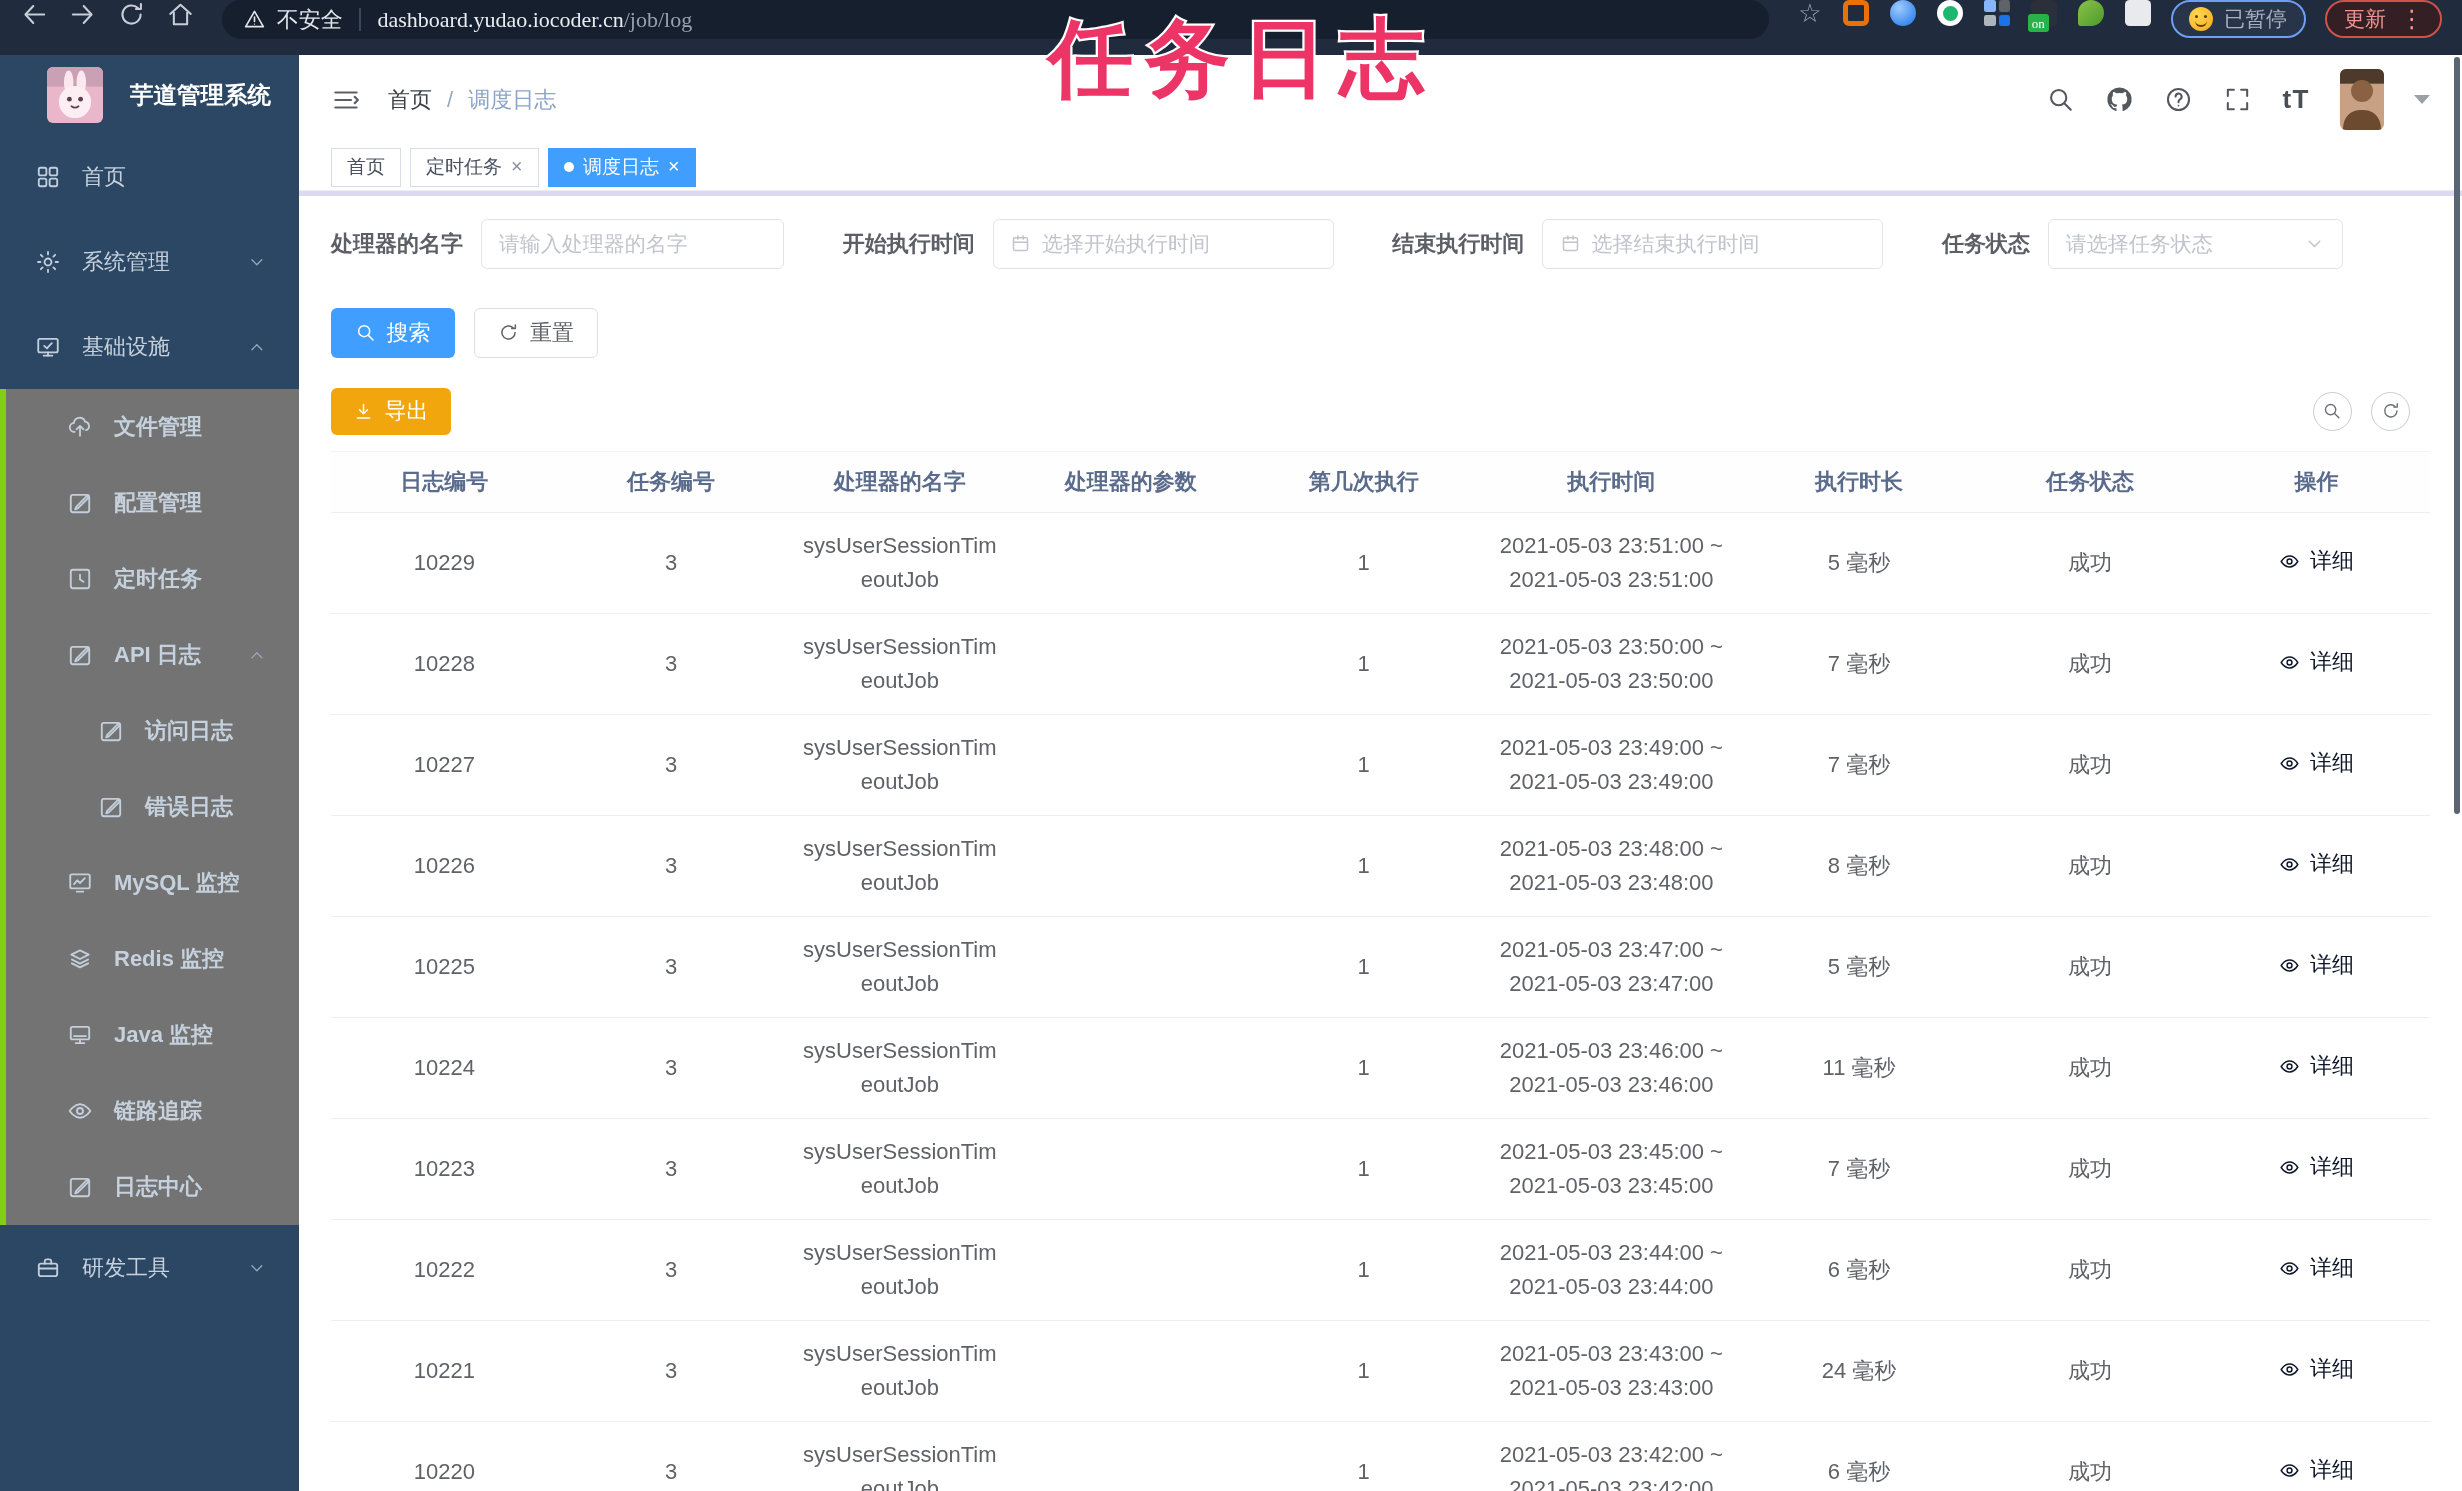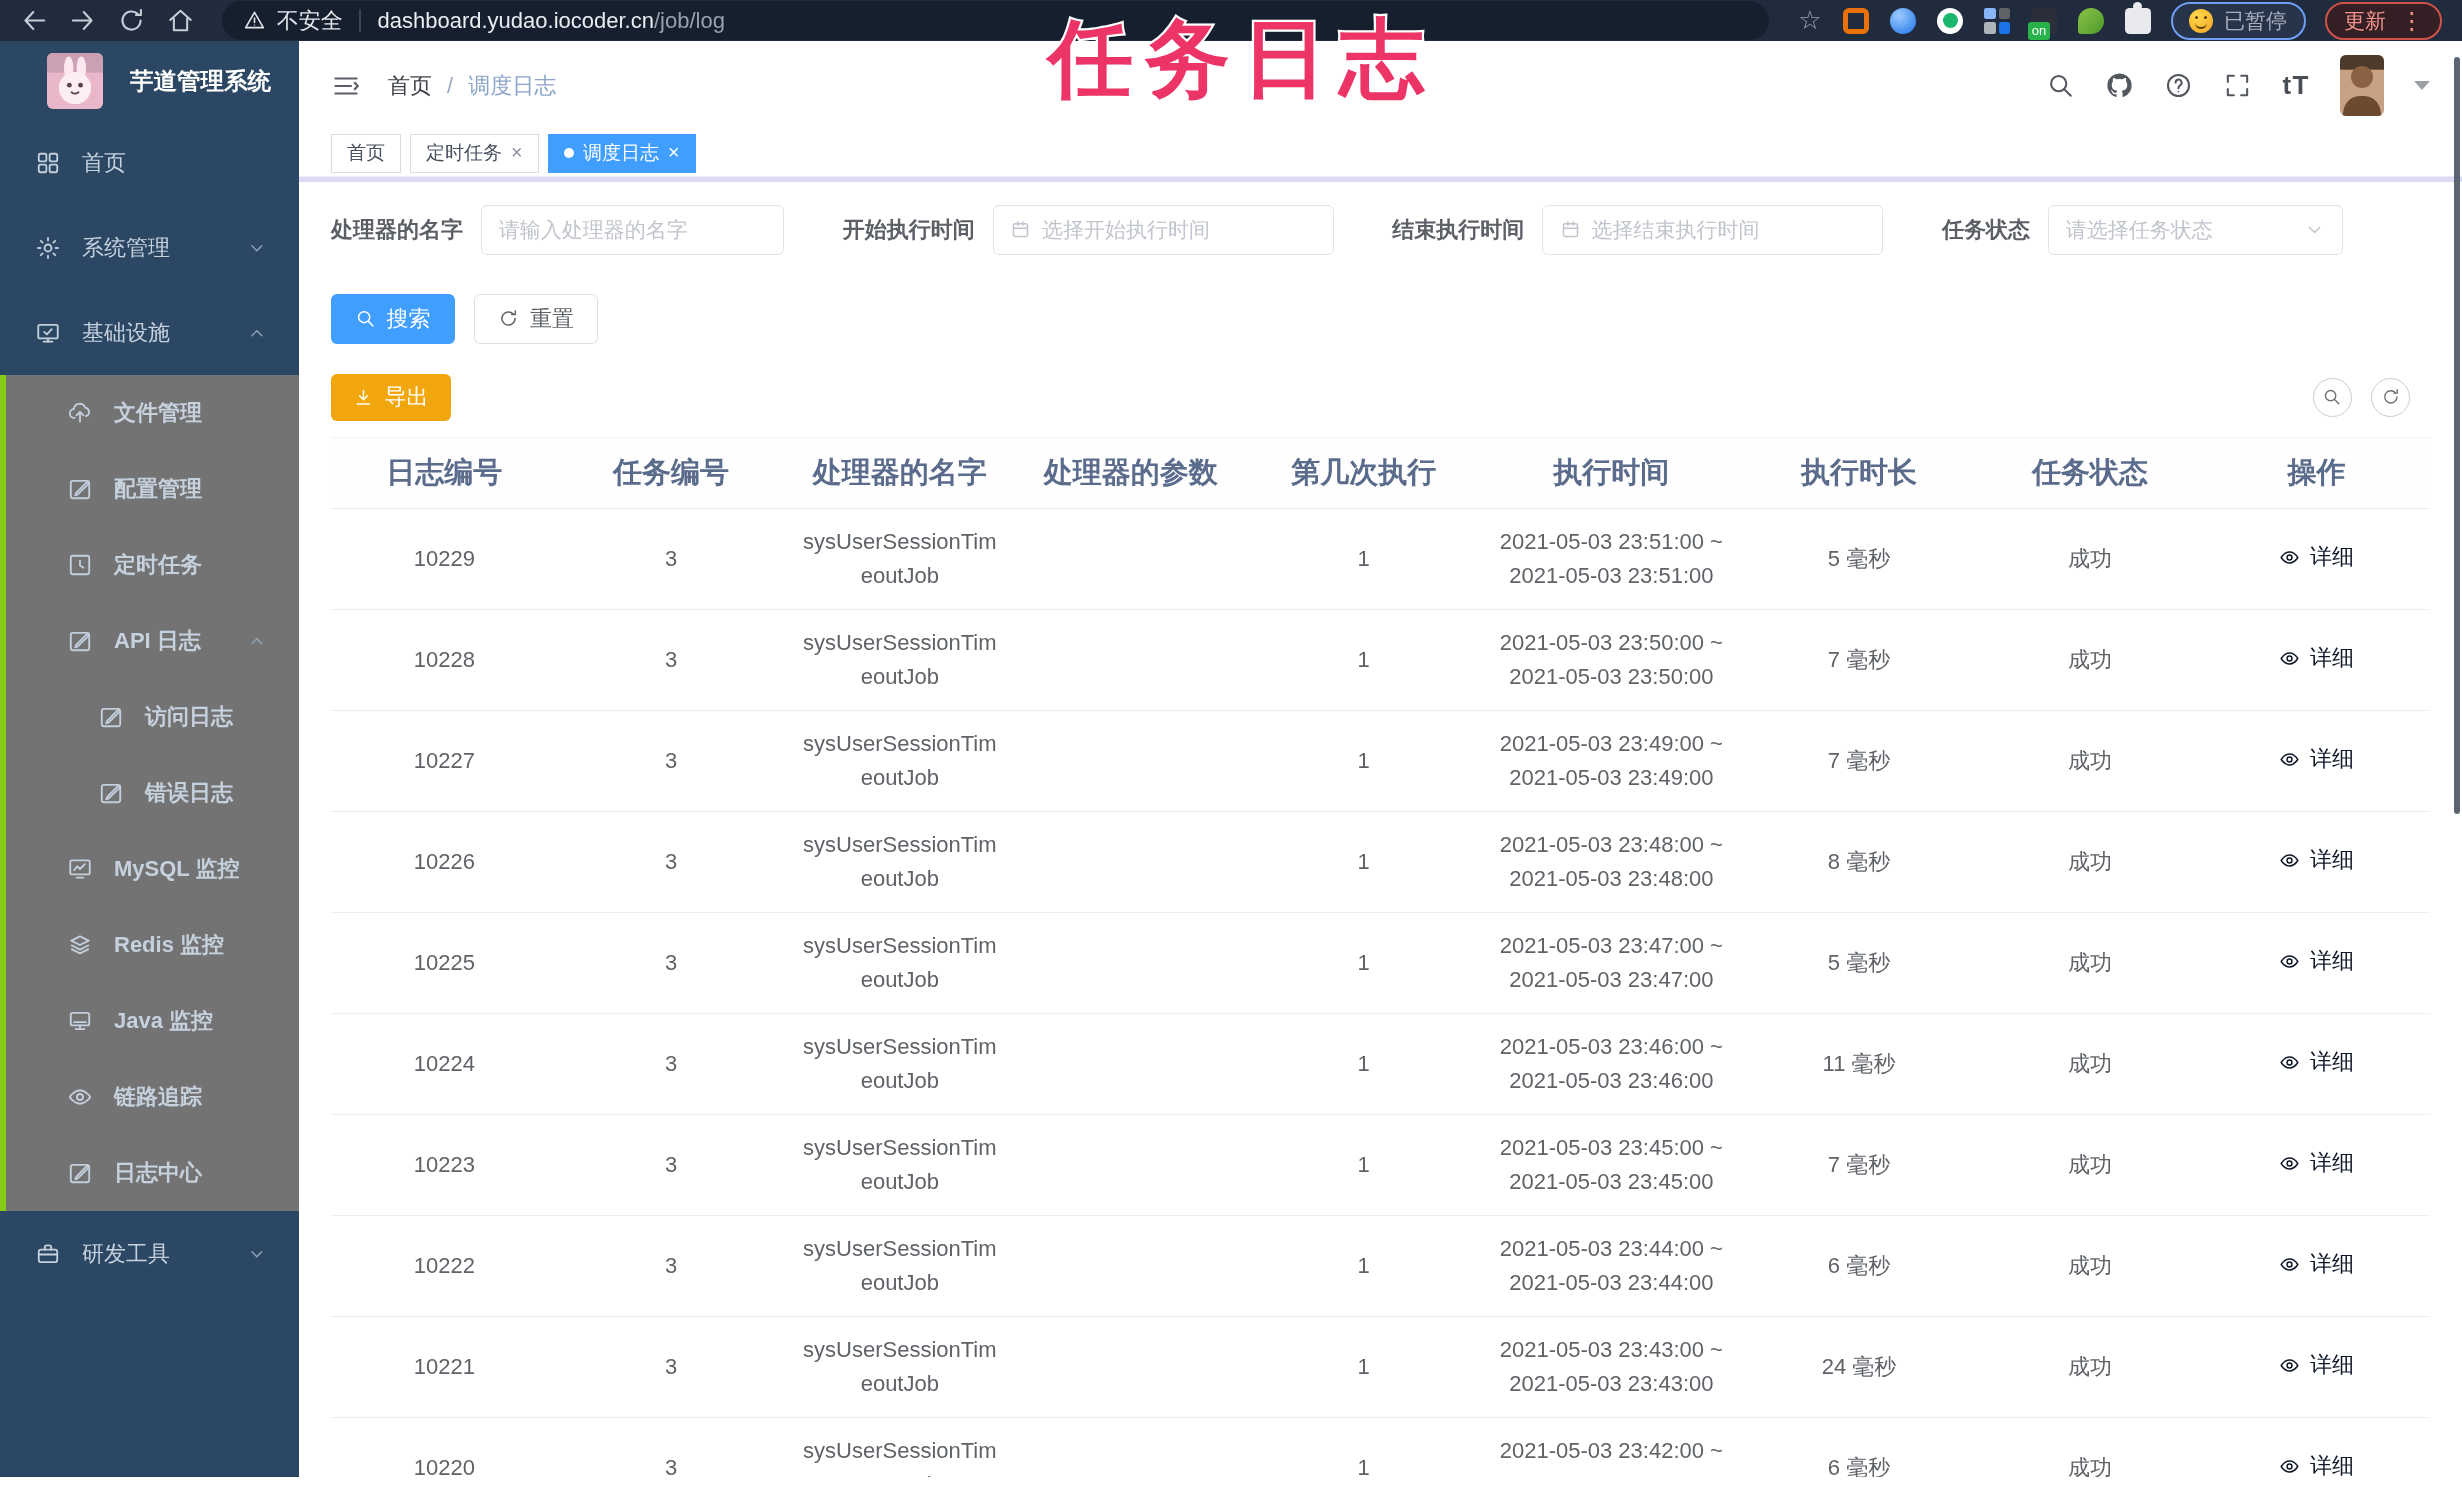--- a/index.html
+++ b/index.html
@@ -2,21 +2,21 @@
 <html style="font-size:12px"><head>
 <meta charset="utf-8">
 <style>
   * { margin:0; padding:0; box-sizing:border-box; }
   html,body { width:2462px; height:1491px; overflow:hidden; }
   body { font-family:"Liberation Sans","DejaVu Sans",sans-serif; background:#fff; position:relative; }
   .ic { display:inline-flex; align-items:center; justify-content:center; }
   .ic svg { width:100%; height:100%; display:block; }
 
   
-  .toolbar { height:41px; background:#202b3d; display:flex; align-items:center; padding:0 19.7px; gap:19.7px; position:relative; z-index:10; }
+  .toolbar { height:55px; background:#202b3d; display:flex; align-items:flex-start; padding:0 19.7px; gap:19.7px; position:relative; z-index:10;font-family:Liberation Serif, serif; }
   .nav-ic { width:29px; height:29px; color:#c7ced8; cursor:pointer; flex-shrink:0; }
   .urlbar { flex:1; min-width:0; height:39px; background:#161f2e; border-radius:19.7px; display:flex; align-items:center; padding:0 21px; margin:0 7.6px; cursor:text; }
   .sec-label { display:flex; align-items:center; gap:10.6px; color:#e3e7ec; font-size:22px; }
   .warn-ic { width:23px; height:23px; color:#e3e7ec; }
   .url-sep { width:1.5px; height:23px; background:#39455a; margin:0 16.7px; flex-shrink:0; }
   .url-text { font-size:22px; color:#e9edf2; white-space:nowrap; }
   .url-text .path { color:#98a1ad; }
   .star-ic { width:27px; height:27px; color:#9aa6b5; font-size:26px; cursor:pointer; }
   .ext-row { display:flex; align-items:center; gap:21px; }
   .ext { width:26px; height:26px; position:relative; cursor:pointer; flex-shrink:0; }
@@ -92,21 +92,21 @@
   .btn-plain { background:#fff; border-color:#dcdfe6; color:#5f6368; }
   .export-row { margin-top:30px; display:flex; align-items:center; }
   .btn-warning { background:#f2a60d; color:#fff; height:47px; padding:0 21px; }
   .tools { margin-left:auto; display:flex; align-items:center; gap:19.7px; padding-right:19.7px; }
   .circle-btn { width:39px; height:39px; border-radius:50%; border:1.5px solid #c9cdd4; background:#fff; color:#6b7077; display:flex; align-items:center; justify-content:center; cursor:pointer; }
   .circle-btn .ic { width:19.7px; height:19.7px; }
 
   .dtable { margin-top:16.7px; border-top:1.5px solid #f0f2f5; }
   .t-head, .t-row { display:grid; grid-template-columns:10.8% 10.8% 11% 11% 11.2% 12.4% 11.2% 10.8% 10.8%; }
   .t-head { border-bottom:1.5px solid #ebeef5; background:#fefefe; }
-  .th { text-align:center; font-size:29px; font-weight:700; color:#5a6b8c; padding:15px 4.5px; white-space:nowrap; }
+  .th { text-align:center; font-size:22px; font-weight:700; color:#5a6b8c; padding:15px 4.5px; white-space:nowrap; }
   .t-row { border-bottom:1.5px solid #ebeef5; min-height:101px; align-items:center; }
   .td { text-align:center; font-size:22px; color:#5f6368; line-height:34px; padding:6px 4.5px; }
   .link { color:#0f172a; display:inline-flex; align-items:center; gap:10px; cursor:pointer; }
   .link .ic { width:21px; height:21px; }
 
   .watermark { position:absolute; left:1048px; top:1.5px; z-index:60; font-size:85px; font-weight:800; color:#ec3566; letter-spacing:12px; white-space:nowrap; -webkit-text-stroke:4.5px #ffffff; paint-order:stroke fill; text-shadow:0 0 1.5px #fff; pointer-events:none; }
   .page-scrollbar { position:absolute; right:2.3px; top:57px; width:5.3px; height:757px; border-radius:3px; background:#5b6472; z-index:40; cursor:grab; }
 </style>
 </head>
 <body>

